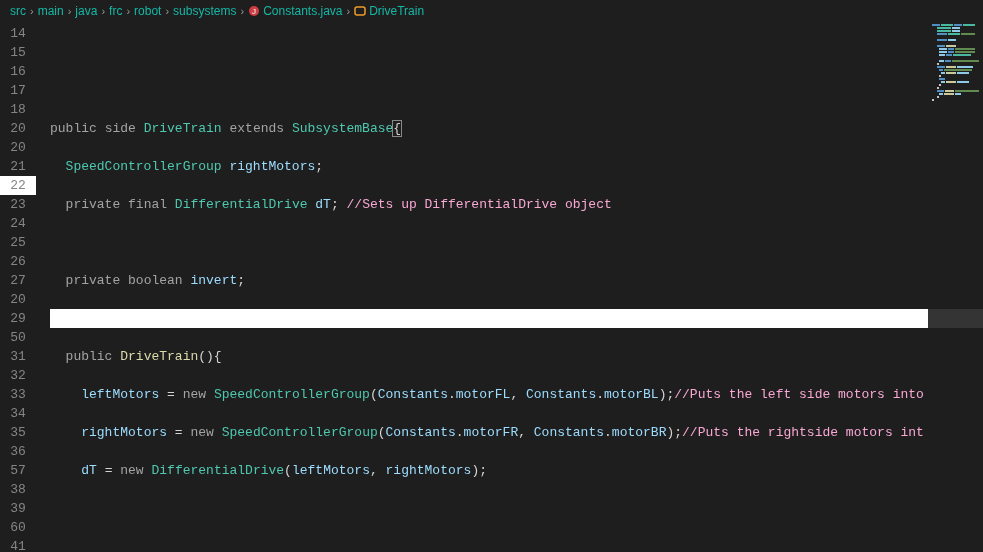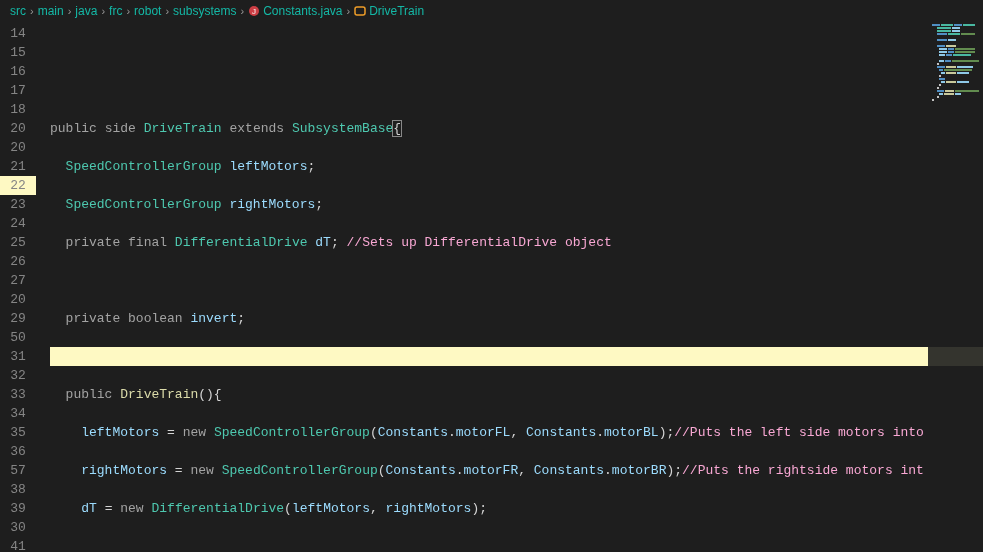--- a/index.html
+++ b/index.html
@@ -53,21 +53,21 @@
   .gutter .lnum { height:19px; }
   .code {
     flex: 1 1 auto;
     white-space: pre;
     font-size:13px;
     line-height:19px;
     padding-top:2px;
     overflow:hidden;
   }
   .code .line { height:19px; display:block; }
-  .hl-line { background: #fef9c3; }
+  .hl-line { background: #ffffff; }
   
   .kw   { color: #a3a3a3; font-family: Liberation Mono, monospace; }  
   .type { color: #4ec9b0; }  
   .fn   { color: #dcdcaa; }  
   .var  { color: #9cdcfe; }  
   .cmt  { color: #f9a8d4; }
   .punc { color: #d4d4d4; }
   .dot  { color: #d4d4d4; }
   .bracket-hl { border:1px solid #888; padding:0; margin:-1px; }
 
@@ -139,28 +139,27 @@
     <div class="lnum">50</div>
     <div class="lnum">31</div>
     <div class="lnum">32</div>
     <div class="lnum">33</div>
     <div class="lnum">34</div>
     <div class="lnum">35</div>
     <div class="lnum">36</div>
     <div class="lnum">57</div>
     <div class="lnum">38</div>
     <div class="lnum">39</div>
-    <div class="lnum">30</div>
+    <div class="lnum">60</div>
     <div class="lnum">41</div>
   </div>
   <div class="code">
 <span class="line"> </span>
 <span class="line"> </span>
 <span class="line"><span class="kw">public</span> <span class="kw">side</span> <span class="type">DriveTrain</span> <span class="kw">extends</span> <span class="type">SubsystemBase</span><span class="punc bracket-hl">{</span></span>
-<span class="line">  <span class="type">SpeedControllerGroup</span> <span class="var">leftMotors</span><span class="punc">;</span></span>
 <span class="line">  <span class="type">SpeedControllerGroup</span> <span class="var">rightMotors</span><span class="punc">;</span></span>
 <span class="line">  <span class="kw">private</span> <span class="kw">final</span> <span class="type">DifferentialDrive</span> <span class="var">dT</span><span class="punc">;</span> <span class="cmt">//Sets up DifferentialDrive object</span></span>
 <span class="line"> </span>
 <span class="line">  <span class="kw">private</span> <span class="kw">boolean</span> <span class="var">invert</span><span class="punc">;</span></span>
 <span class="line hl-line"></span>
 <span class="line">  <span class="kw">public</span> <span class="fn">DriveTrain</span><span class="punc">(){</span></span>
 <span class="line">    <span class="var">leftMotors</span> <span class="punc">=</span> <span class="kw">new</span> <span class="type">SpeedControllerGroup</span><span class="punc">(</span><span class="var">Constants</span><span class="dot">.</span><span class="var">motorFL</span><span class="punc">, </span><span class="var">Constants</span><span class="dot">.</span><span class="var">motorBL</span><span class="punc">);</span><span class="cmt">//Puts the left side motors into</span></span>
 <span class="line">    <span class="var">rightMotors</span> <span class="punc">=</span> <span class="kw">new</span> <span class="type">SpeedControllerGroup</span><span class="punc">(</span><span class="var">Constants</span><span class="dot">.</span><span class="var">motorFR</span><span class="punc">, </span><span class="var">Constants</span><span class="dot">.</span><span class="var">motorBR</span><span class="punc">);</span><span class="cmt">//Puts the rightside motors int</span></span>
 <span class="line">    <span class="var">dT</span> <span class="punc">=</span> <span class="kw">new</span> <span class="type">DifferentialDrive</span><span class="punc">(</span><span class="var">leftMotors</span><span class="punc">, </span><span class="var">rightMotors</span><span class="punc">);</span></span>
 <span class="line"> </span>

